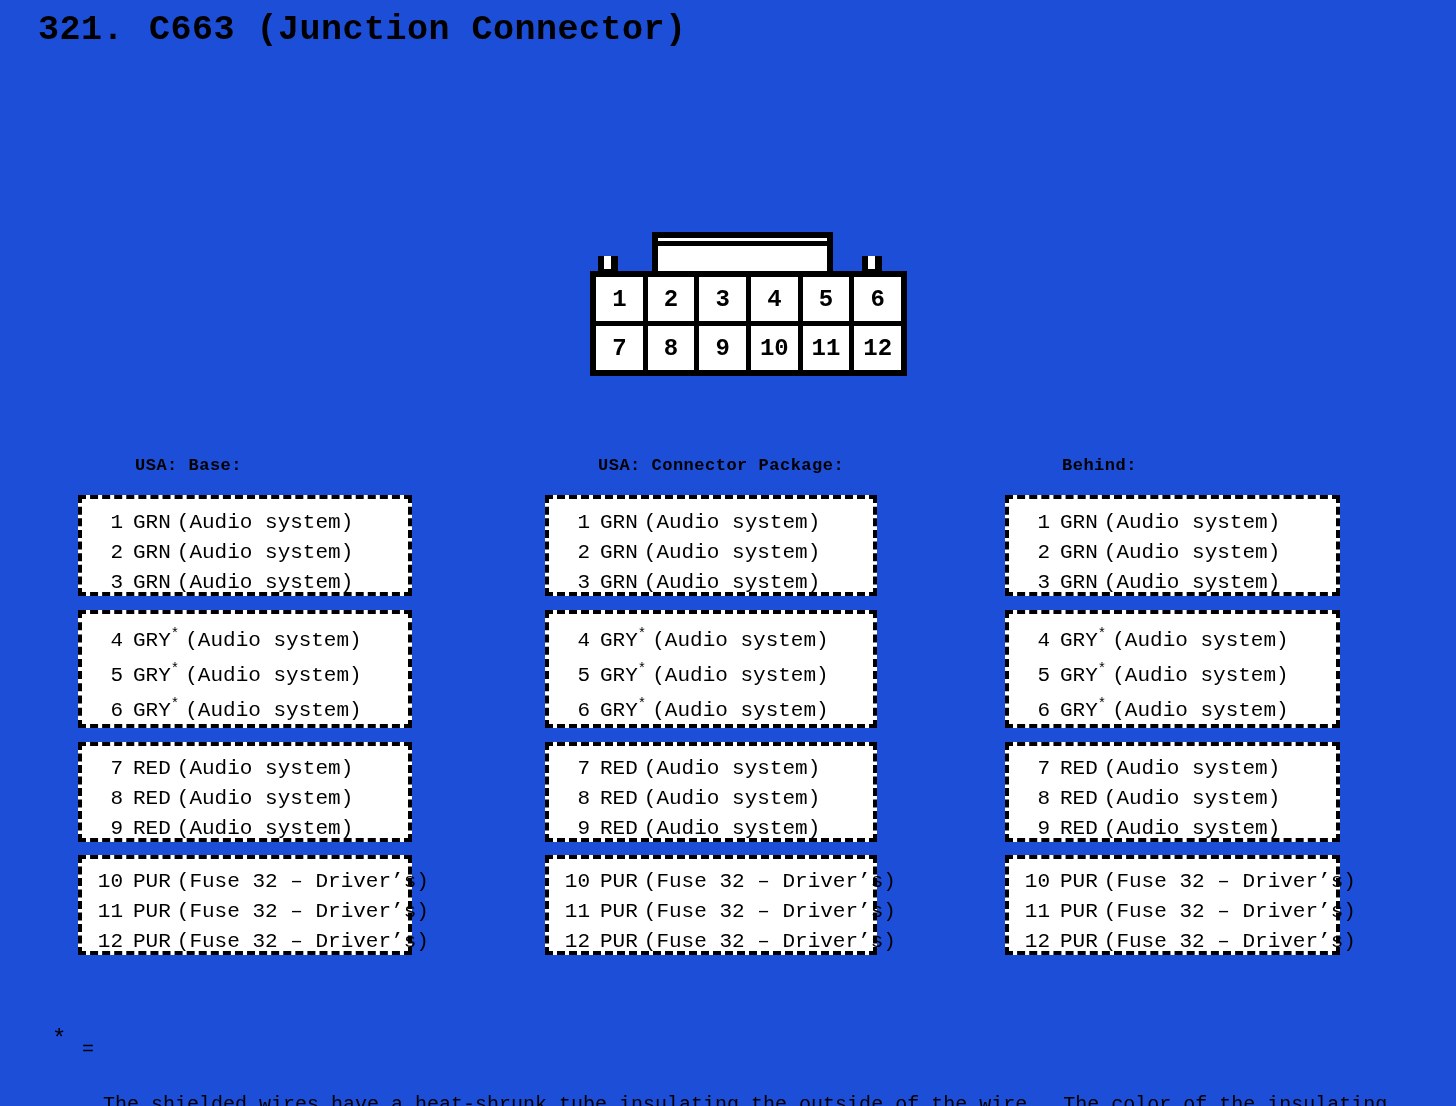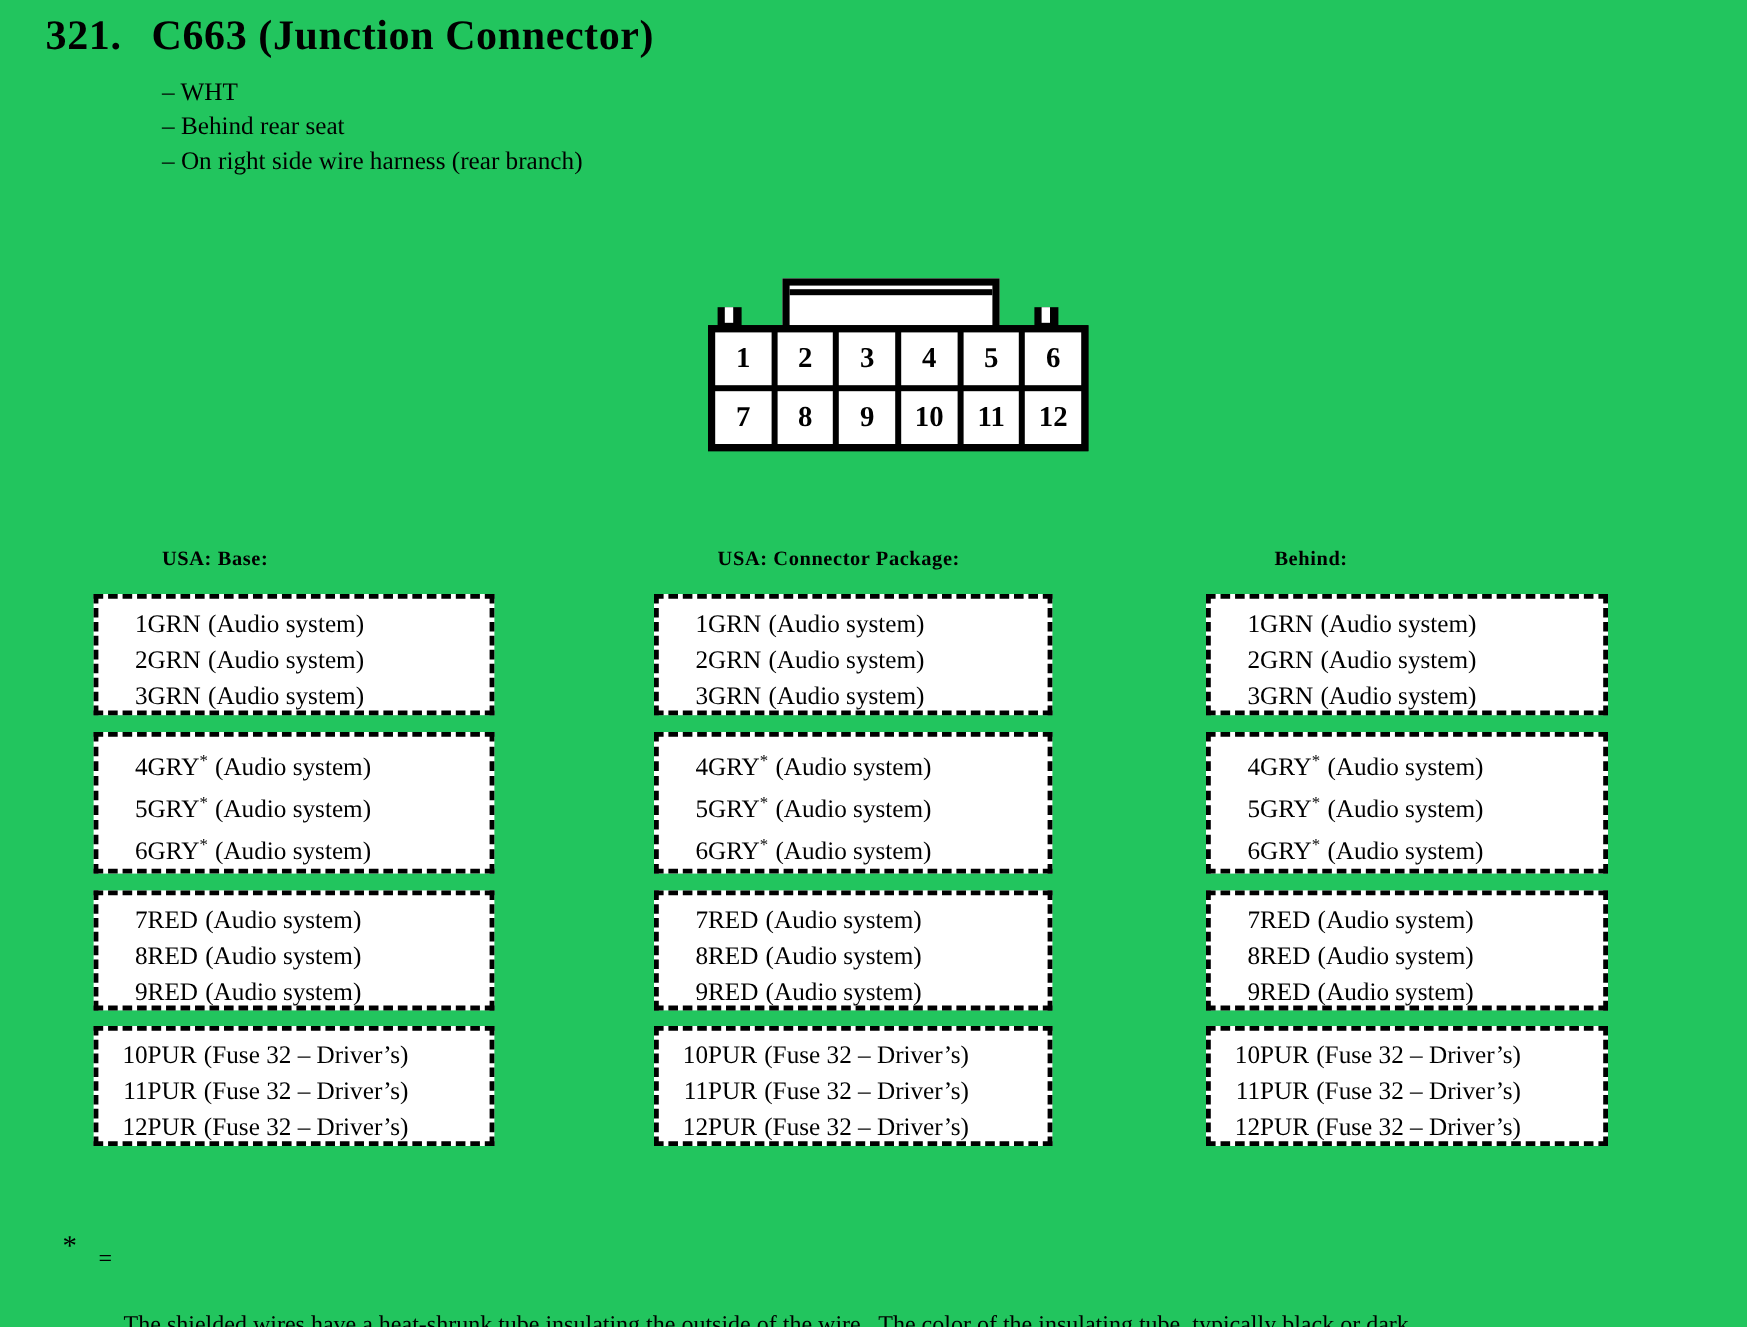--- a/index.html
+++ b/index.html
@@ -1,17 +1,17 @@
 <!DOCTYPE html>
 <html><head>
 <meta charset="utf-8">
 <style>
   html,body{margin:0;padding:0;background:#fff;}
-  .canvas{position:relative;width:1456px;height:1106px;background:#22c55e;color:#000;
-          font-family:Liberation Serif, serif;overflow:hidden;}
+  .canvas{position:relative;width:1456px;height:1106px;background:#1d4ed8;color:#000;
+          font-family:Liberation Mono, monospace;overflow:hidden;}
 
   
   .page-title{position:absolute;left:38px;top:10px;font-size:35px;font-weight:bold;letter-spacing:0.5px;white-space:nowrap;}
   .title-text{margin-left:25px;}
   .notes{position:absolute;left:135px;top:62px;font-size:21px;line-height:29px;}
 
   
   .tab{position:absolute;left:652px;top:232px;width:181px;height:46px;background:#fff;
        border:6px solid #000;box-sizing:border-box;z-index:0;}
   .tab-line{position:absolute;left:0;right:0;top:3px;height:5px;background:#000;}
@@ -30,44 +30,39 @@
 
   
   .group{position:absolute;box-sizing:border-box;border:4px dashed #000;
          display:flex;flex-direction:column;justify-content:center;background:#fff;}
   .c1{left:78px;width:334px;} .c2{left:545px;width:332px;} .c3{left:1005px;width:335px;}
   .g1{top:495px;height:101px;} .g2{top:610px;height:118px;}
   .g3{top:742px;height:100px;} .g4{top:855px;height:100px;}
   .row{display:flex;align-items:baseline;font-size:21px;height:30px;line-height:30px;white-space:nowrap;}
   .g2 .row{height:35px;line-height:35px;}
   .pin{flex:none;width:41px;text-align:right;}
-  .wire{}
+  .wire{margin-left:10px;}
   .star{font-size:14px;}
   .desc{margin-left:6px;}
 
   
   .caption{position:absolute;left:434px;top:978px;font-size:21px;white-space:nowrap;}
   .fn-sym{position:absolute;left:52px;top:1026px;font-size:24px;}
   .fn-eq{position:absolute;left:82px;top:1038px;font-size:20px;}
   .fn-text{position:absolute;left:103px;top:1037px;font-size:20px;line-height:27px;white-space:pre-wrap;}
 </style>
 </head>
 <body>
 
 <div class="canvas">
 
   <div class="page-title">
     <span>321.</span><span class="title-text">C663 (Junction Connector)</span>
   </div>
 
-  <div class="notes">
-    <div>– WHT</div>
-    <div>– Behind rear seat</div>
-    <div>– On right side wire harness (rear branch)</div>
-  </div>
 
   <div class="tab">
       <div class="tab-line"></div>
     </div>
   <div class="bump bump-left">
       <div class="slot"></div>
     </div>
   <div class="bump bump-right">
       <div class="slot"></div>
     </div>

